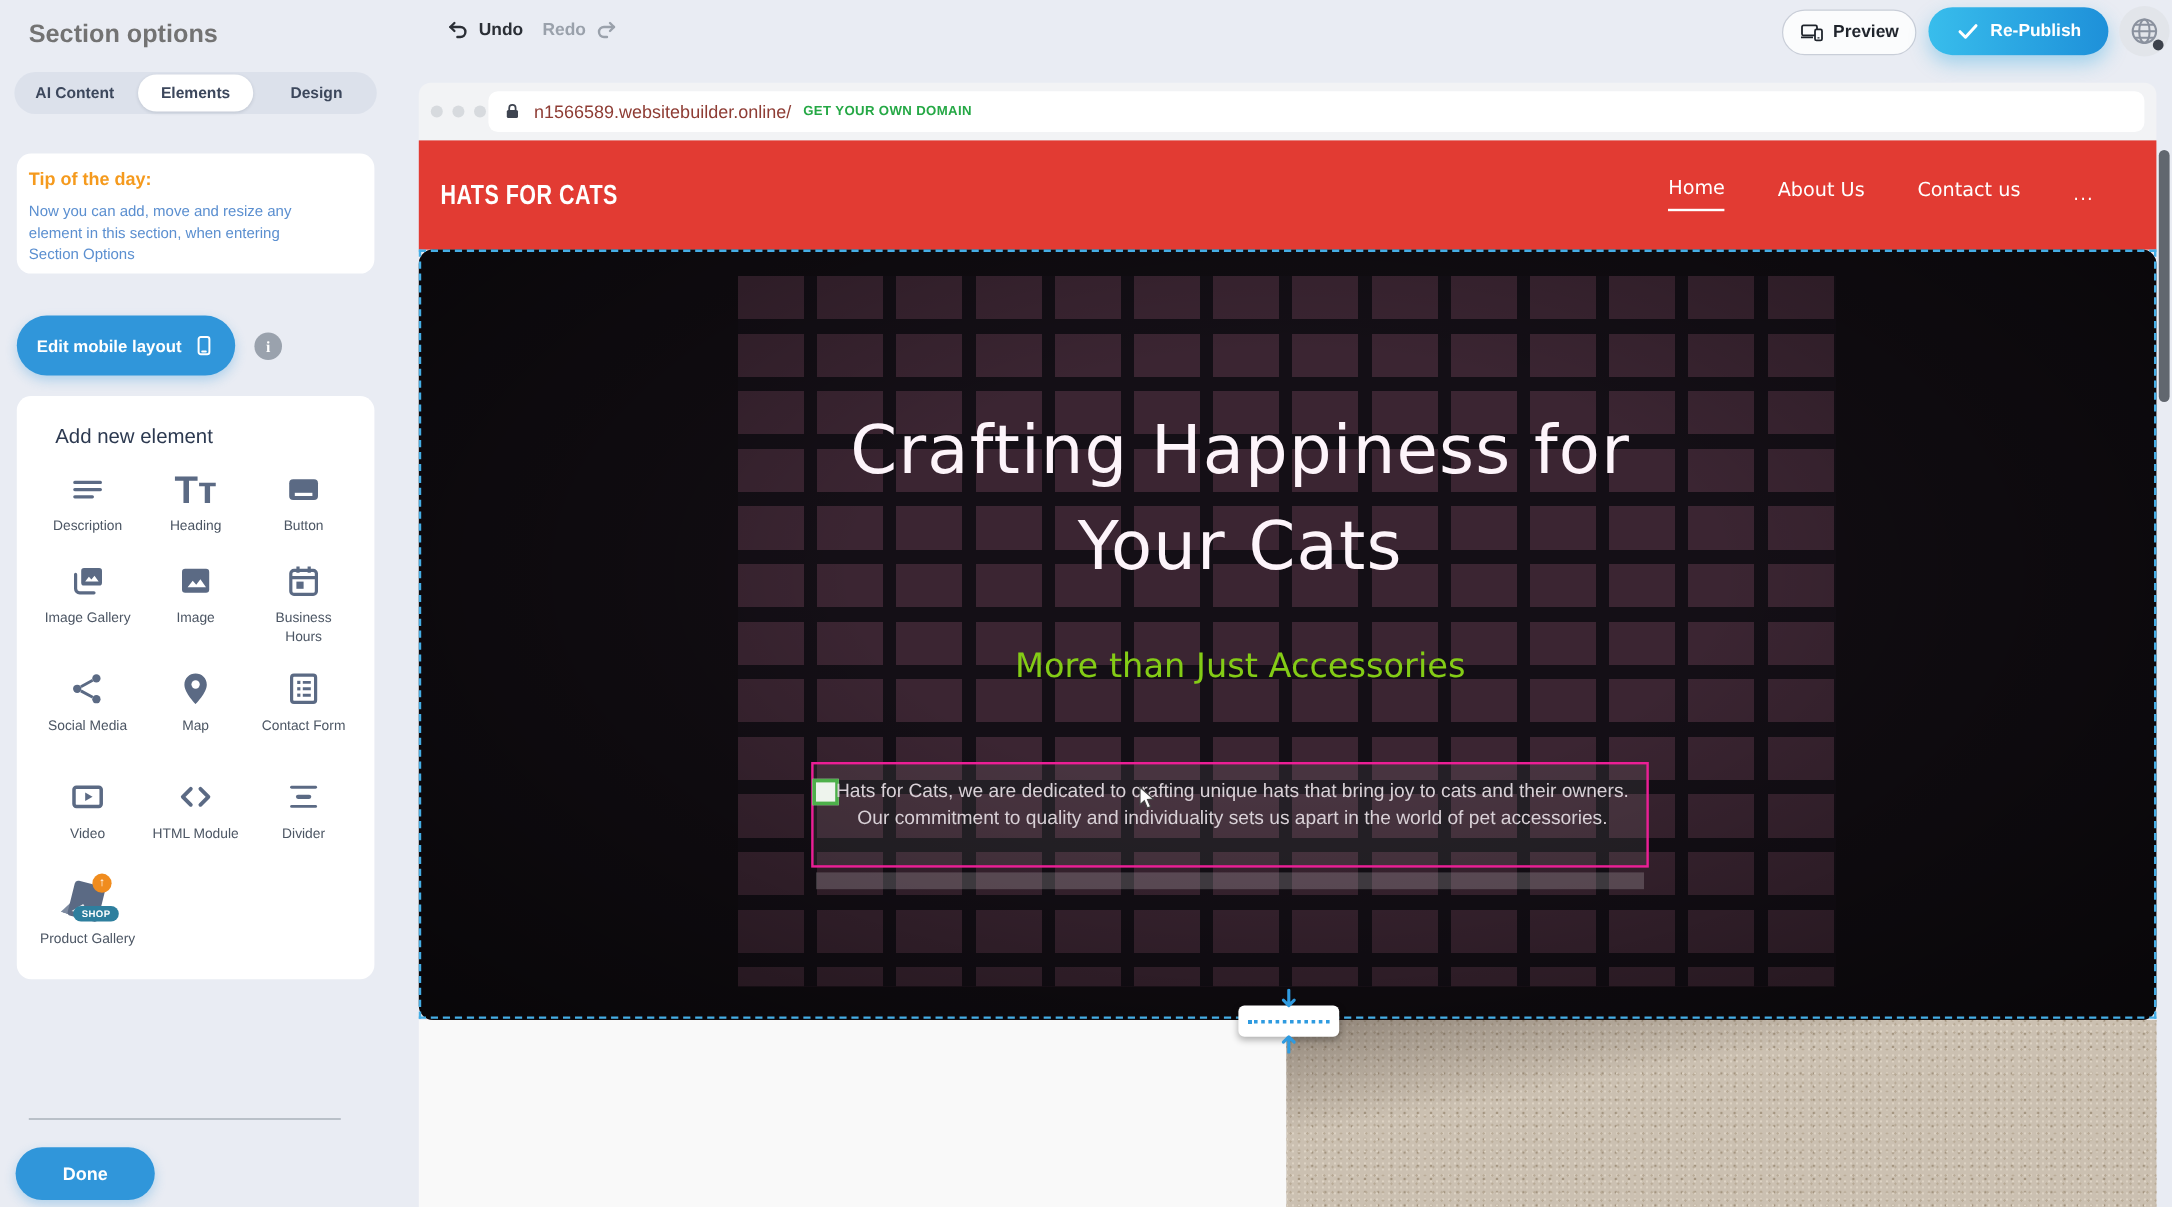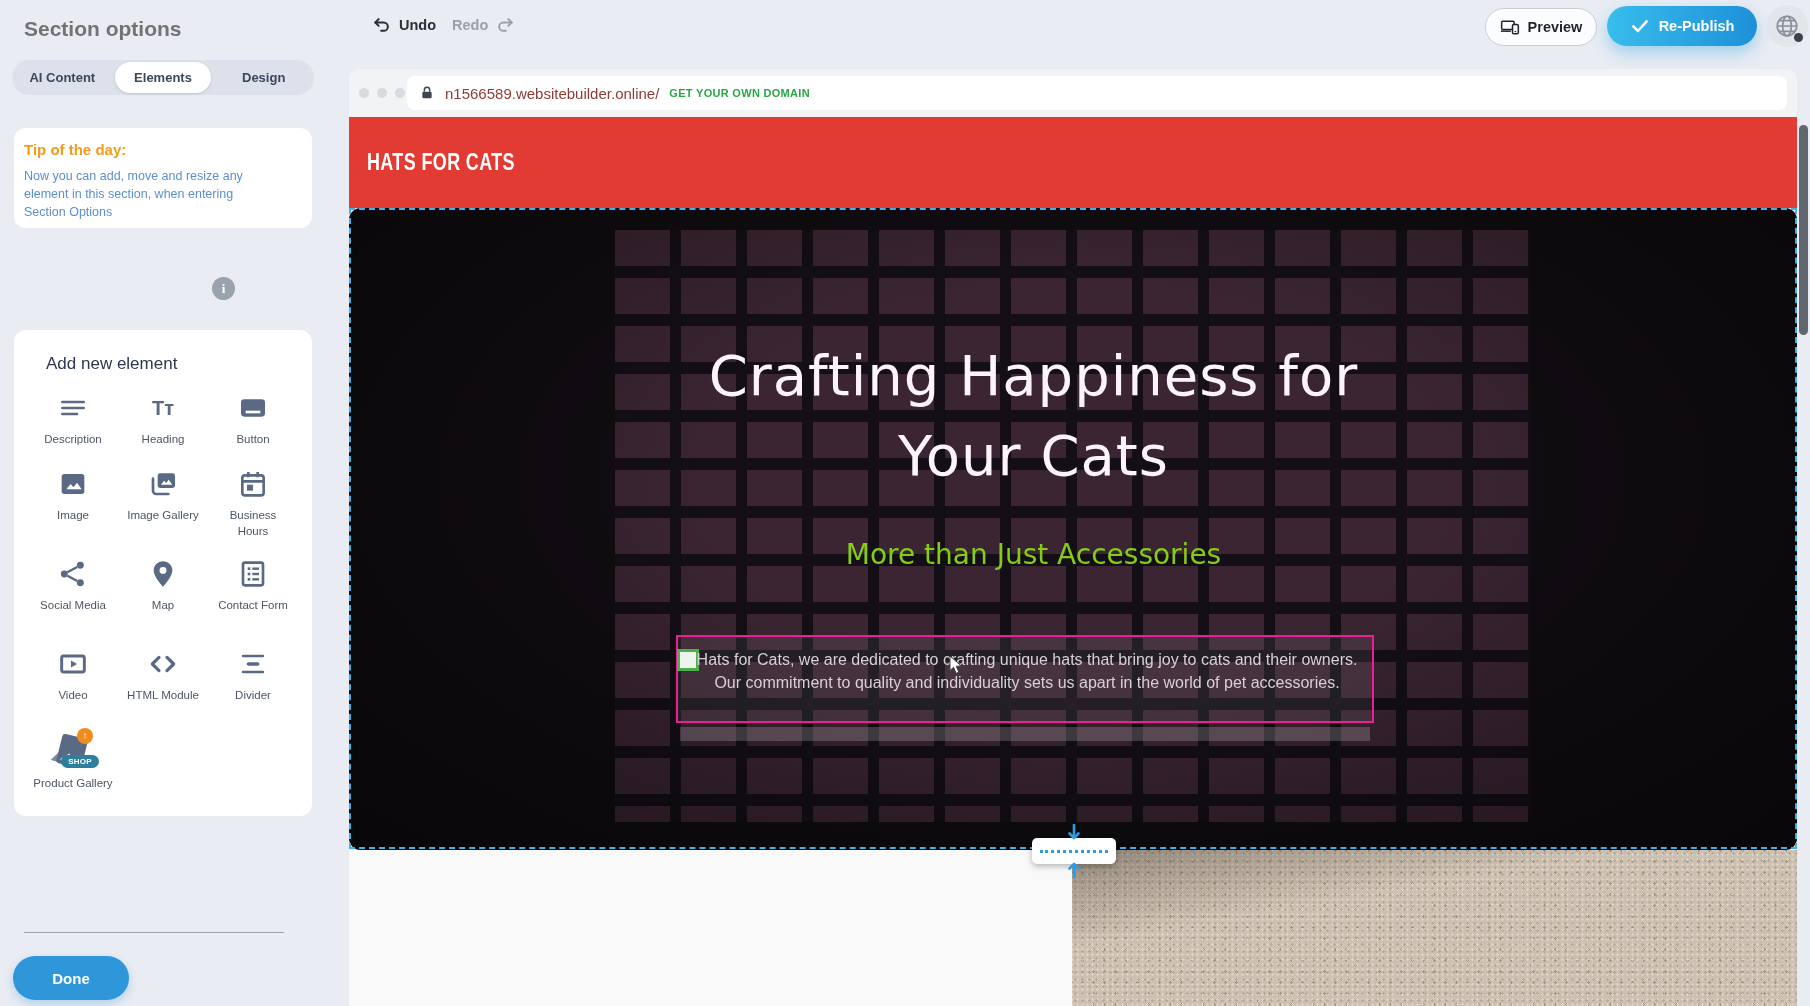--- a/index.html
+++ b/index.html
@@ -46,21 +46,21 @@
               background:#9aa2ad; color:#fff; font-size:13px; font-weight:bold; text-align:center;
               line-height:23px; font-family:"Liberation Serif", serif; cursor:pointer; }
 
   .add-card { position:absolute; left:14px; top:330px; width:298px; height:486px; background:#fff;
               border-radius:12px; padding:24px 14px 0 14px; }
   .add-heading { font-size:17px; color:#2c3950; margin-left:18px; margin-bottom:18px; }
   .el-grid { display:grid; grid-template-columns:1fr 1fr 1fr; grid-template-rows:76px 90px 90px 86px 96px; }
   .el-item { display:flex; flex-direction:column; align-items:center; cursor:pointer; }
   .el-ic { width:32px; height:32px; color:#5b6a84; flex:0 0 auto; }
   .el-label { margin-top:7px; font-size:11.5px; color:#4c5664; text-align:center; line-height:1.4; width:80px; }
-  .icon-tt { font-size:20px; font-weight:bold; color:#5b6a84; line-height:32px; height:32px; }
+  .icon-tt { font-size:32px; font-weight:bold; color:#5b6a84; line-height:32px; height:32px; }
 
   .pg-icon { position:relative; width:44px; height:34px; }
   .pg-photo { position:absolute; left:8px; top:2px; width:26px; height:30px; background:#5b6a84;
               border-radius:3px; transform:rotate(14deg); }
   .pg-photo:after { content:""; position:absolute; left:3px; bottom:4px; border-left:8px solid transparent;
               border-right:8px solid transparent; border-bottom:8px solid #fff; width:0; opacity:.85; }
   .pg-back { position:absolute; left:2px; top:10px; width:10px; height:18px; background:#7d8aa0;
              transform:rotate(18deg); clip-path:polygon(0 100%, 100% 0, 100% 100%); }
   .pg-arrow { position:absolute; right:2px; top:-6px; width:16px; height:16px; border-radius:50%;
               background:#f08c1e; color:#fff; font-size:10px; font-weight:bold; text-align:center; line-height:16px; }
@@ -189,20 +189,27 @@
     <div class="tab">AI Content</div>
     <div class="tab active">Elements</div>
     <div class="tab">Design</div>
   </div>
 
   <div class="tip-card">
     <div class="tip-heading">Tip of the day:</div>
     <div class="tip-body">Now you can add, move and resize any element in this section, when entering Section Options</div>
   </div>
 
+  <div class="edit-mobile-btn">
+    <span>Edit mobile layout</span>
+    <svg width="18" height="18" viewBox="0 0 24 24" fill="none" stroke="#fff" stroke-width="2.2">
+        <rect x="6" y="2.5" width="12" height="19" rx="2.5"></rect>
+        <path d="M10 18.5h4" stroke-linecap="round"></path>
+      </svg>
+  </div>
   <div class="info-btn">i</div>
 
   <div class="add-card">
     <div class="add-heading">Add new element</div>
     <div class="el-grid">
 
       <div class="el-item">
         <svg class="el-ic" viewBox="0 0 24 24" fill="none" stroke="currentColor" stroke-width="2" stroke-linecap="round">
             <path d="M4 7.5h16M4 12h16M4 16.5h11"></path>
           </svg>
@@ -213,37 +220,37 @@
         <span class="icon-tt">Tт</span>
         <div class="el-label">Heading</div>
       </div>
 
       <div class="el-item">
         <svg class="el-ic" viewBox="0 0 24 24">
             <rect x="3" y="5.5" width="18" height="13" rx="2.5" fill="currentColor"></rect>
             <rect x="6.5" y="14" width="11" height="2" fill="#fff"></rect>
           </svg>
         <div class="el-label">Button</div>
-      </div>
-
-      <div class="el-item">
-        <svg class="el-ic" viewBox="0 0 24 24">
-            <rect x="3.5" y="4.5" width="17" height="15" rx="2" fill="currentColor"></rect>
-            <path d="M7 16l3.2-4 2.2 2.4 2.6-3.4 3.5 5z" fill="#fff"></path>
-          </svg>
-        <div class="el-label">Image</div>
       </div>
 
       <div class="el-item">
         <svg class="el-ic" viewBox="0 0 24 24">
             <path d="M4.5 8v9a2.5 2.5 0 0 0 2.5 2.5h9" fill="none" stroke="currentColor" stroke-width="2" stroke-linecap="round"></path>
             <rect x="8" y="4" width="13" height="11" rx="1.8" fill="currentColor"></rect>
             <path d="M10.5 12.5l2.3-3 1.6 1.7 1.9-2.4 2.6 3.7z" fill="#fff"></path>
           </svg>
         <div class="el-label">Image Gallery</div>
+      </div>
+
+      <div class="el-item">
+        <svg class="el-ic" viewBox="0 0 24 24">
+            <rect x="3.5" y="4.5" width="17" height="15" rx="2" fill="currentColor"></rect>
+            <path d="M7 16l3.2-4 2.2 2.4 2.6-3.4 3.5 5z" fill="#fff"></path>
+          </svg>
+        <div class="el-label">Image</div>
       </div>
 
       <div class="el-item">
         <svg class="el-ic" viewBox="0 0 24 24" fill="none" stroke="currentColor" stroke-width="2">
             <rect x="4" y="5.5" width="16" height="15" rx="2"></rect>
             <path d="M8.5 3v4M15.5 3v4M4 10h16"></path>
             <rect x="7.5" y="12.5" width="4.5" height="4.5" fill="currentColor" stroke="none"></rect>
           </svg>
         <div class="el-label">Business Hours</div>
       </div>
@@ -333,20 +340,26 @@
           <rect x="5" y="10" width="14" height="10" rx="2" fill="#3e4450"></rect>
           <path d="M8 10V7.5a4 4 0 0 1 8 0V10" fill="none" stroke="#3e4450" stroke-width="2.2"></path>
         </svg>
       <span class="url-text">n1566589.websitebuilder.online/</span>
       <span class="domain-link">GET YOUR OWN DOMAIN</span>
     </div>
   </div>
 
   <div class="site-header">
     <div class="logo">HATS FOR CATS</div>
+    <div class="nav">
+      <div class="nav-item active">Home</div>
+      <div class="nav-item">About Us</div>
+      <div class="nav-item">Contact us</div>
+      <div class="nav-more">...</div>
+    </div>
   </div>
 
   <div class="hero">
     <div class="hat-grid"></div>
     <div class="hero-vignette"></div>
     <div class="hero-textwrap">
       <div class="hero-h1">
         <div>Crafting Happiness for</div>
         <div>Your Cats</div>
       </div>

